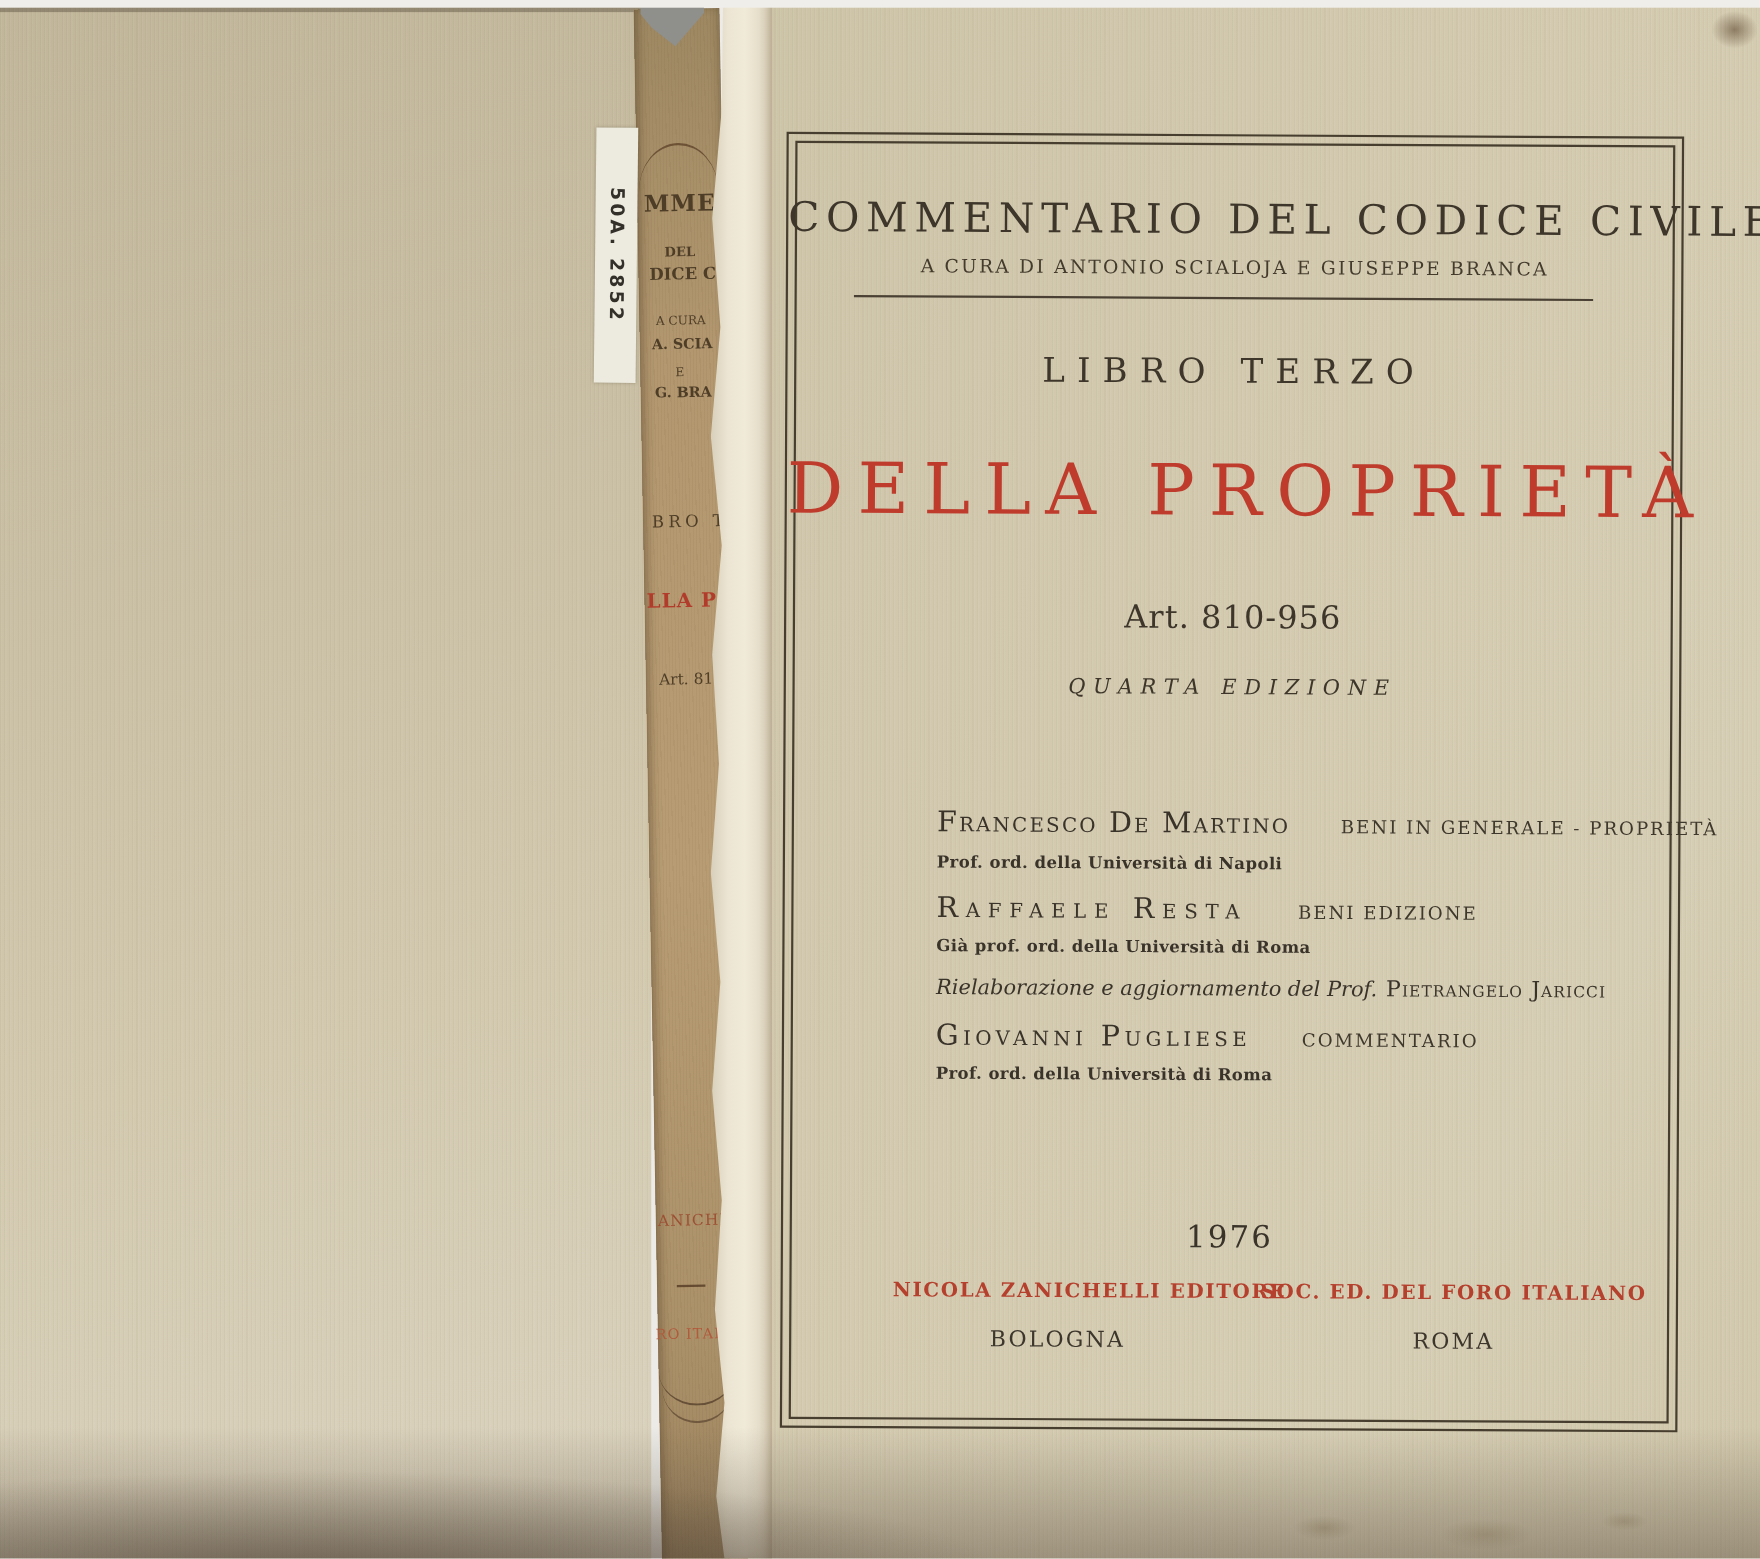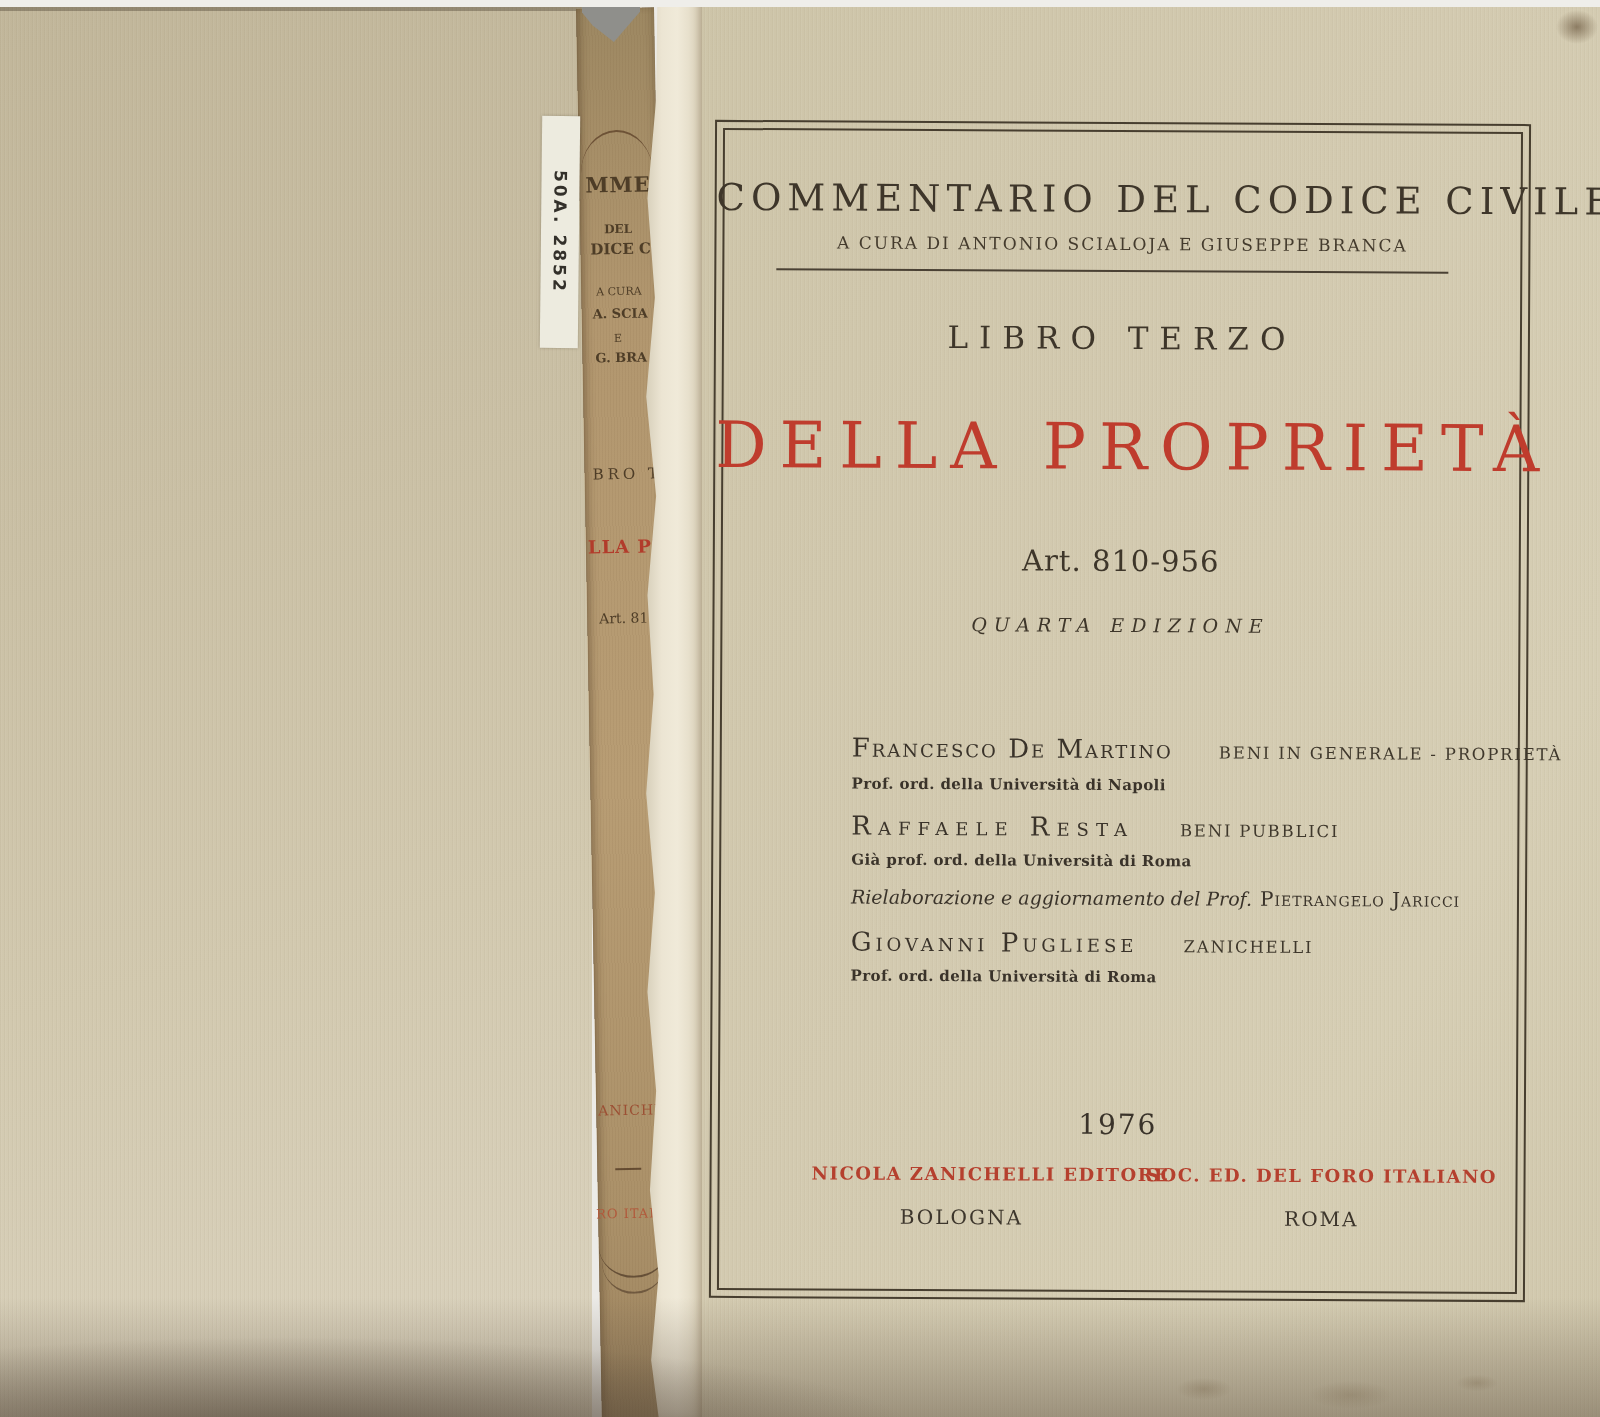--- a/index.html
+++ b/index.html
@@ -167,30 +167,30 @@
       <div class="centered main-title">DELLA PROPRIETÀ</div>
       <div class="centered articles-range">Art. 810-956</div>
       <div class="centered edition-line">QUARTA EDIZIONE</div>
 
       <div class="contrib-row row-1">
         <span class="contrib-name">Francesco De Martino</span><span class="contrib-subject">BENI IN GENERALE - PROPRIETÀ</span>
       </div>
       <div class="contrib-aff aff-1">Prof. ord. della Università di Napoli</div>
 
       <div class="contrib-row row-2">
-        <span class="contrib-name name-wide">Raffaele Resta</span><span class="contrib-subject">BENI PUBBLICI</span>
+        <span class="contrib-name name-wide">Raffaele Resta</span><span class="contrib-subject">BENI EDIZIONE</span>
       </div>
       <div class="contrib-aff aff-2">Già prof. ord. della Università di Roma</div>
 
       <div class="note-row">
         <span>Rielaborazione e aggiornamento del Prof.</span><span class="note-name">Pietrangelo Jaricci</span>
       </div>
 
       <div class="contrib-row row-3">
-        <span class="contrib-name name-mid">Giovanni Pugliese</span><span class="contrib-subject">ZANICHELLI</span>
+        <span class="contrib-name name-mid">Giovanni Pugliese</span><span class="contrib-subject">COMMENTARIO</span>
       </div>
       <div class="contrib-aff aff-3">Prof. ord. della Università di Roma</div>
 
       <div class="centered year">1976</div>
 
       <div class="pub pub-left">NICOLA ZANICHELLI EDITORE</div>
       <div class="pub pub-right">SOC. ED. DEL FORO ITALIANO</div>
       <div class="city city-left">BOLOGNA</div>
       <div class="city city-right">ROMA</div>
     </div>

